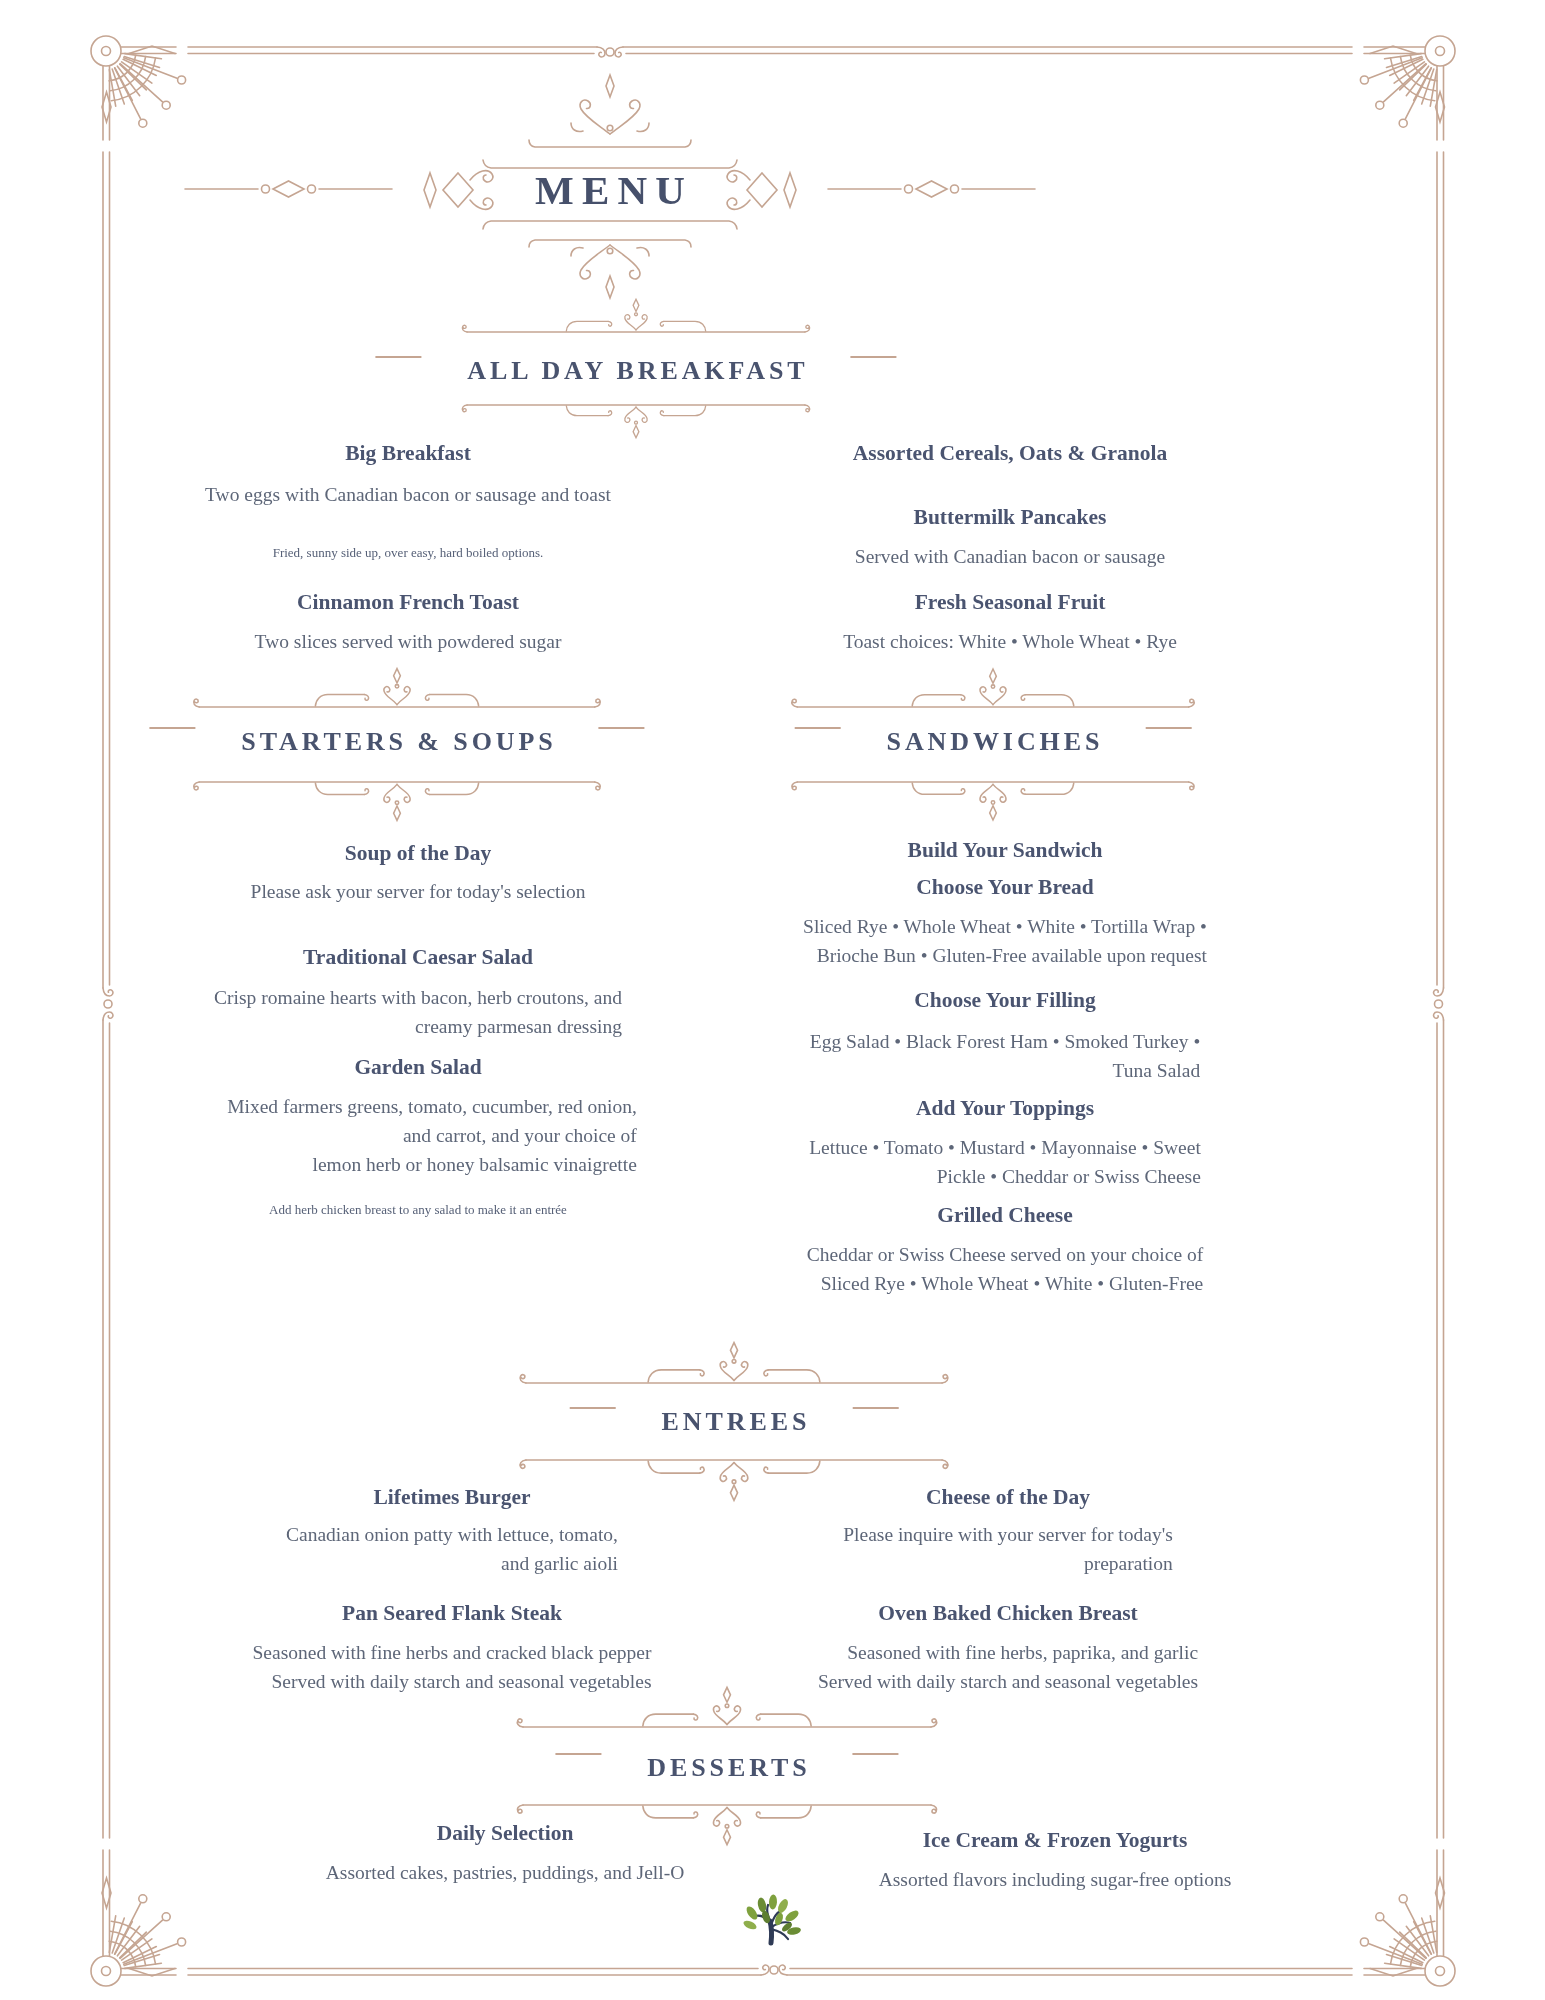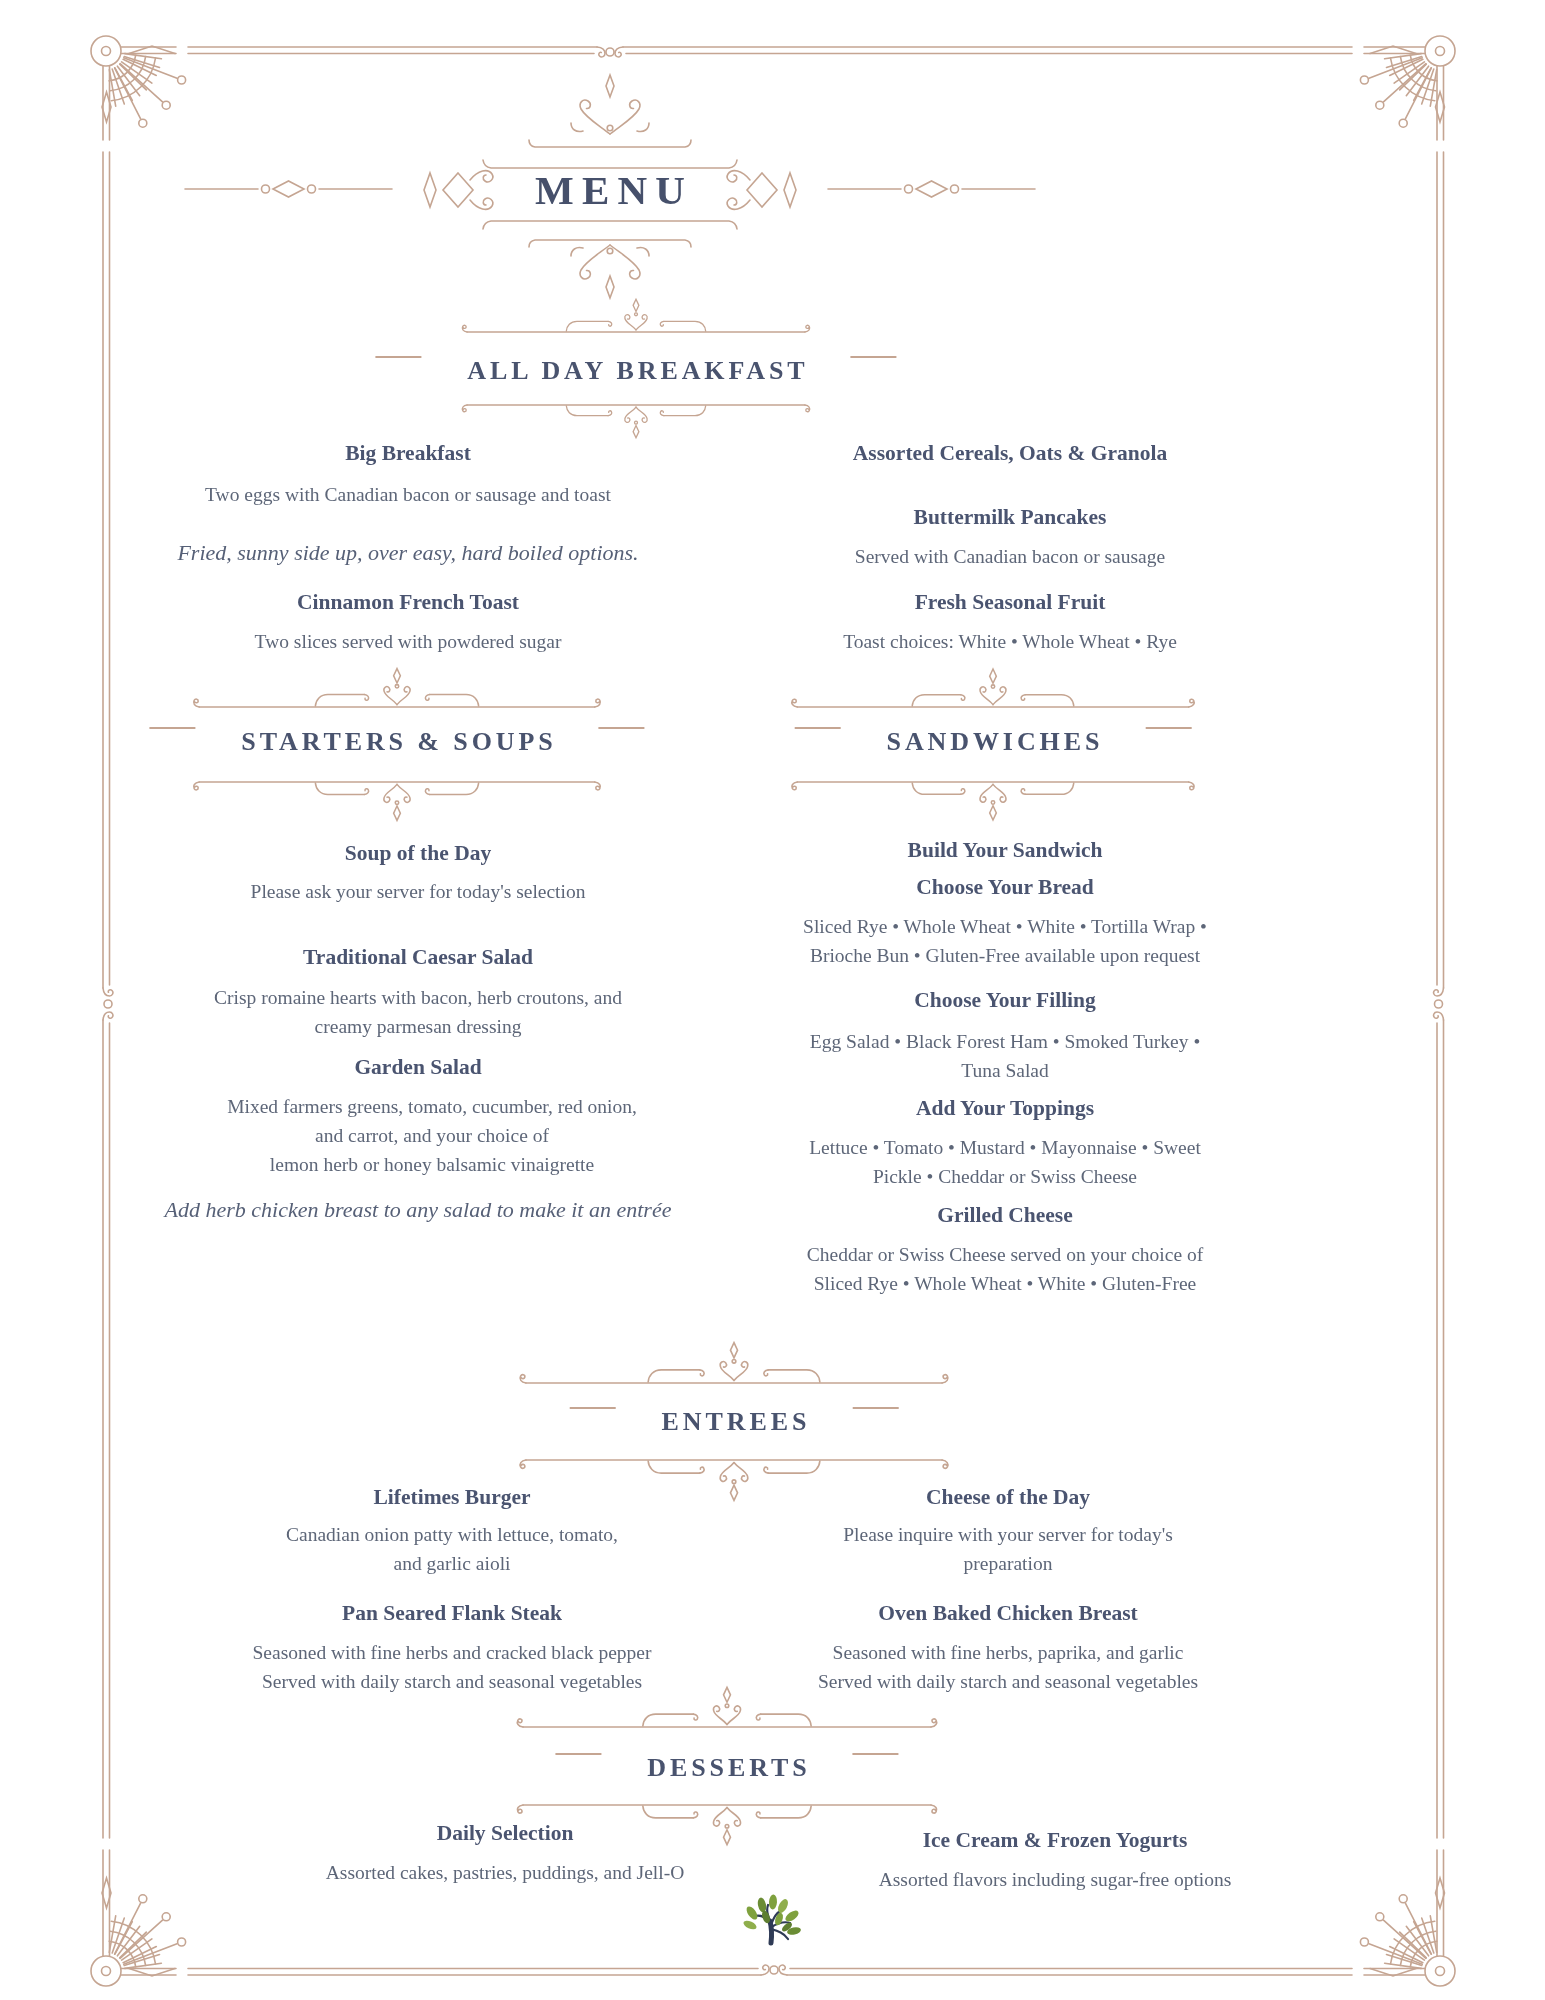--- a/index.html
+++ b/index.html
@@ -7,22 +7,22 @@
         font-family:"Liberation Serif","DejaVu Serif",serif;overflow:hidden}
   .orn{position:absolute;left:0;top:0}
   .abs{position:absolute;transform:translateX(-50%)}
   .absc{position:absolute;transform:translate(-50%,-50%)}
   .menu-title{font-size:41px;font-weight:700;letter-spacing:.2em;padding-left:.2em;
               color:#46506b;white-space:nowrap}
   .sec-head{display:flex;align-items:flex-start;gap:42px;white-space:nowrap}
   .sec-head .t{font-size:26px;font-weight:700;letter-spacing:.15em;padding-left:.15em;color:#49536e}
   .dash{width:46px;height:2px;background:#c5a592;flex:none}
   .t-name{font-weight:700;font-size:21.5px;line-height:28px;color:#4a5470;white-space:nowrap;text-align:center}
-  .t-desc{font-size:19.5px;line-height:29px;color:#5d6678;white-space:nowrap;text-align:center}
-  .t-note{font-size:22px;line-height:29px;color:#566077;font-style:italic;white-space:nowrap;text-align:center}
+  .t-desc{font-size:19.5px;line-height:29px;color:#5d6678;white-space:nowrap;text-align:right}
+  .t-note{font-size:13px;line-height:29px;color:#566077;white-space:nowrap;text-align:center}
 </style>
 </head>
 <body>
 
 <div class="page">
 
   <svg class="orn" width="1545" height="2000" viewBox="0 0 1545 2000" fill="none" stroke="#c5a592" stroke-width="1.6" stroke-linecap="round">
     <defs>
       <g id="burst">
         <circle cx="0" cy="0" r="15"></circle>

